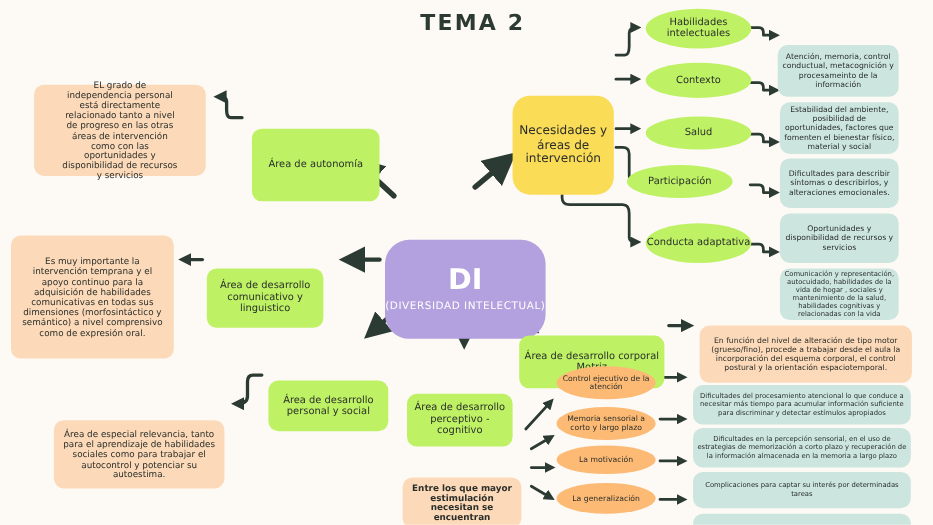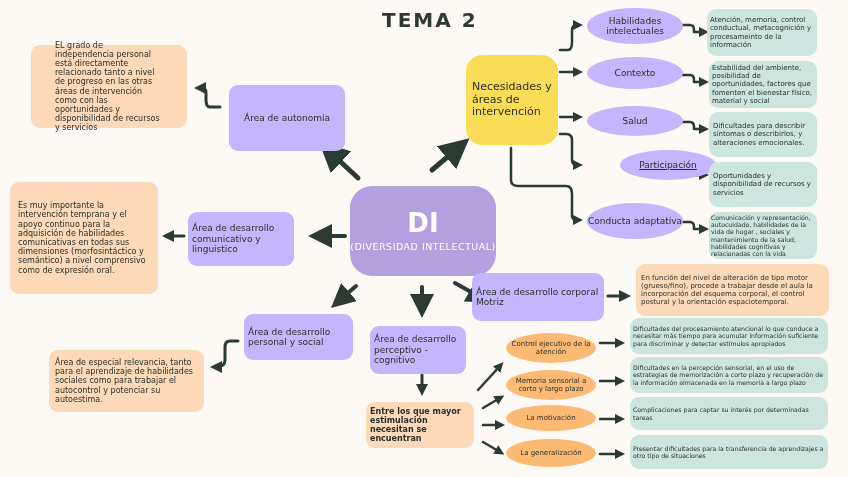--- a/index.html
+++ b/index.html
@@ -1,18 +1,18 @@
 <!DOCTYPE html>
 <html><head>
 <meta charset="utf-8">
 <style>
   html,body{margin:0;padding:0;}
   body{width:848px;height:477px;background:#fdf9f5;position:relative;overflow:hidden;font-family:"DejaVu Sans",sans-serif;color:#2b2f2b;}
-  .box{position:absolute;box-sizing:border-box;display:flex;align-items:center;justify-content:center;border-radius:9px;line-height:1.15;}
-  .lav{background:#c4b5fd;}
+  .box{position:absolute;box-sizing:border-box;display:flex;align-items:center;justify-content:center;text-align:center;border-radius:9px;line-height:1.15;margin-top:32px;}
+  .lav{background:#bef264;}
   .peach{background:#fcd9b8;}
   .mint{background:#cce6df;}
   .pink{background:#fdba74;}
   .yellow{background:#fbdc56;border-radius:16px;}
   .center{background:#b3a0de;border-radius:22px;color:#fff;flex-direction:column;}
   .oval{position:absolute;box-sizing:border-box;display:flex;align-items:center;justify-content:center;text-align:center;border-radius:50%;line-height:1.15;}
   .t9{font-size:9px;}
   .t8{font-size:8px;}
   .t7{font-size:7px;}
   .t6{font-size:6.2px;}
@@ -76,21 +76,21 @@
 <div class="box center" style="left:350px;top:186px;width:146px;height:90px;">
   <div style="font-size:26px;font-weight:bold;">DI</div>
   <div style="font-size:9.5px;letter-spacing:0.5px;margin-top:4px;">(DIVERSIDAD INTELECTUAL)</div>
 </div>
 
 <div class="box yellow t11" style="left:466px;top:55px;width:92px;height:90px;padding:6px;">Necesidades y áreas de intervención</div>
 
 <div class="oval lav t9" style="left:587px;top:8px;width:96px;height:36px;">Habilidades intelectuales</div>
 <div class="oval lav t9" style="left:587px;top:57px;width:96px;height:32px;">Contexto</div>
 <div class="oval lav t9" style="left:587px;top:106px;width:96px;height:30px;">Salud</div>
-<div class="oval lav t9" style="left:620px;top:150px;width:96px;height:30px;text-decoration:underline;">Participación</div>
+<div class="oval lav t9" style="left:570px;top:150px;width:96px;height:30px;">Participación</div>
 <div class="oval lav t9" style="left:587px;top:203px;width:96px;height:36px;">Conducta adaptativa</div>
 
 <div class="box mint t7" style="left:707px;top:9px;width:110px;height:47px;padding:3px;">Atención, memoria, control conductual, metacognición y procesameinto de la información</div>
 <div class="box mint t7" style="left:709px;top:61px;width:108px;height:47px;padding:3px;">Estabilidad del ambiente, posibilidad de oportunidades, factores que fomenten el bienestar físico, material y social</div>
 <div class="box mint t7" style="left:709px;top:112px;width:108px;height:45px;padding:4px;">Dificultades para describir síntomas o describirlos, y alteraciones emocionales.</div>
 <div class="box mint t7" style="left:709px;top:162px;width:108px;height:45px;padding:4px;">Oportunidades y disponibilidad de recursos y servicios</div>
 <div class="box mint t6" style="left:709px;top:212px;width:108px;height:47px;padding:2px;">Comunicación y representación, autocuidado, habilidades de la vida de hogar , sociales y mantenimiento de la salud, habilidades cognitivas y relacionadas con la vida</div>
 
 <div class="box lav t9" style="left:229px;top:85px;width:116px;height:66px;">Área de autonomía</div>
 <div class="box peach t8" style="left:31px;top:45px;width:156px;height:83px;padding:24px;">EL grado de independencia personal está directamente relacionado tanto a nivel de progreso en las otras áreas de intervención como con las oportunidades y disponibilidad de recursos y servicios</div>

